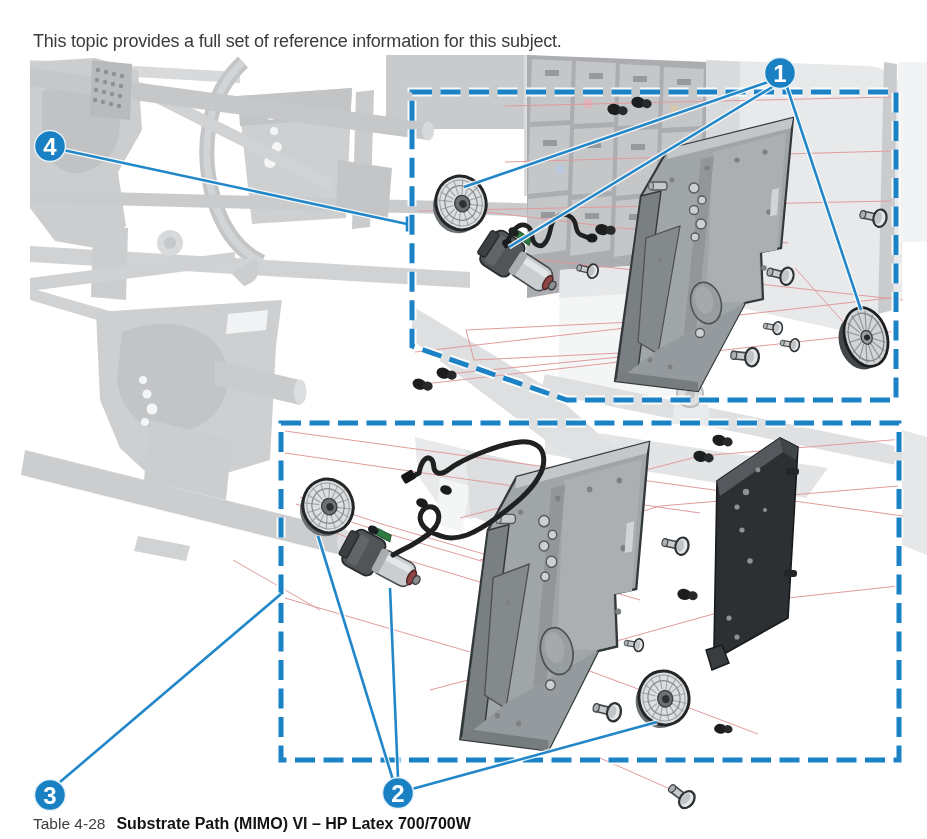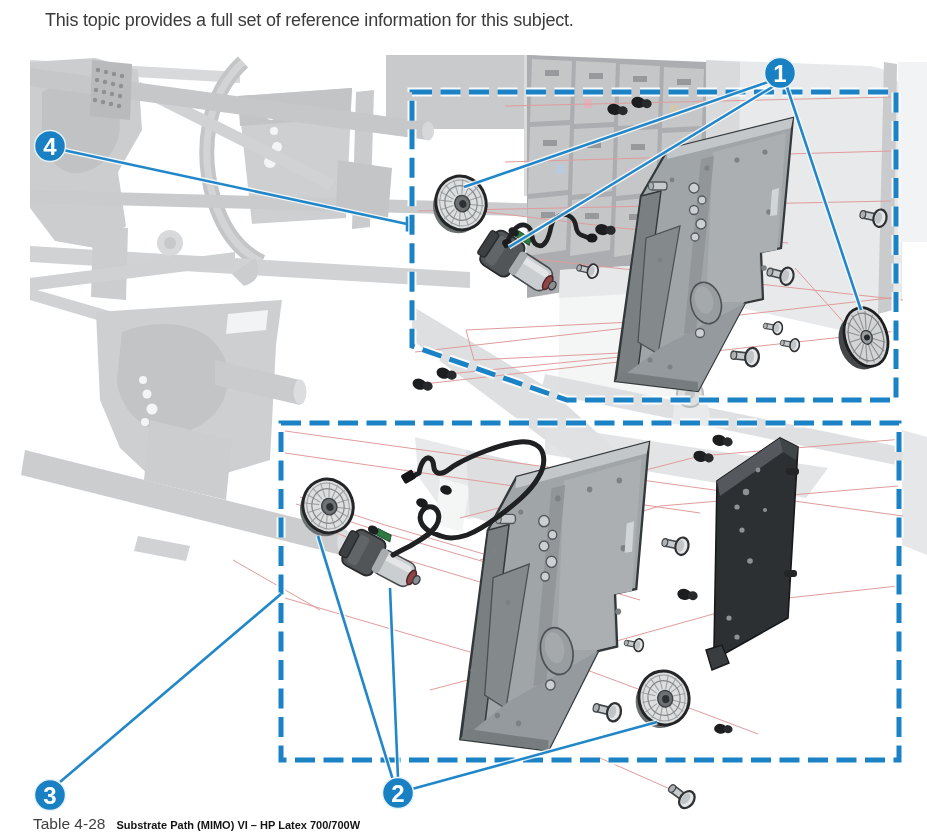--- a/index.html
+++ b/index.html
@@ -1,22 +1,22 @@
 <!DOCTYPE html>
 <html><head>
 <meta charset="utf-8">
 <style>
   html,body{margin:0;padding:0;background:#ffffff;}
   body{width:927px;height:839px;position:relative;overflow:hidden;
        font-family:"Liberation Sans",sans-serif;}
-  #toptext{position:absolute;left:33px;top:10px;font-size:18px;color:#3b3b3b;
-       letter-spacing:-0.2px;margin-left:12px;}
+  #toptext{position:absolute;left:33px;top:31px;font-size:18px;color:#3b3b3b;
+       letter-spacing:-0.2px;}
   #caption{position:absolute;left:33px;top:815px;font-size:15.5px;}
   #caption .t{color:#404040;}
-  #caption .s{color:#141414;font-weight:bold;margin-left:11px;font-size:11px;}
+  #caption .s{color:#141414;font-weight:bold;margin-left:11px;font-size:16px;}
   svg{position:absolute;left:0;top:0;}
 </style>
 </head>
 <body>
 <div id="toptext">This topic provides a full set of reference information for this subject.</div>
 <svg width="927" height="839" viewBox="0 0 927 839">
   <g id="bg">
 
     <polygon points="30,60 240,72 240,83 30,71" fill="#d7d9db"></polygon>
 

